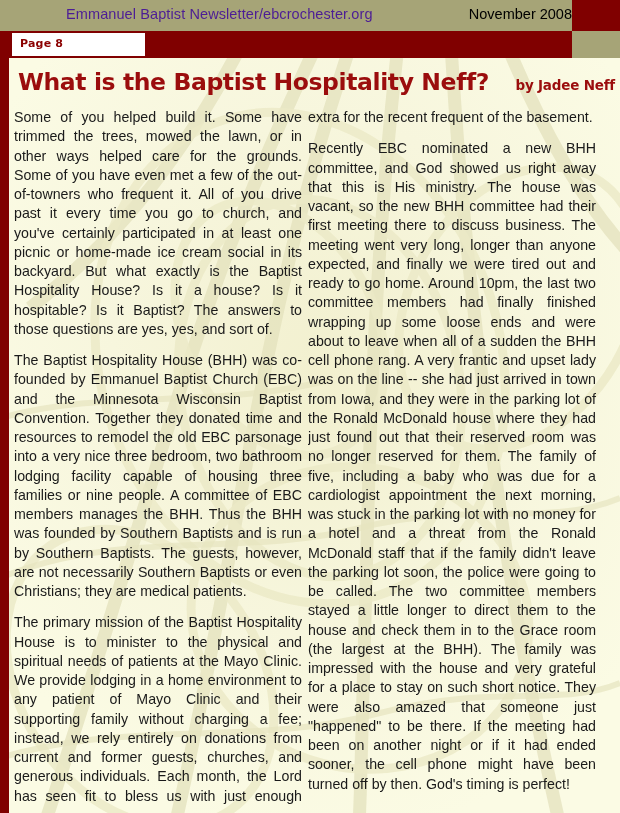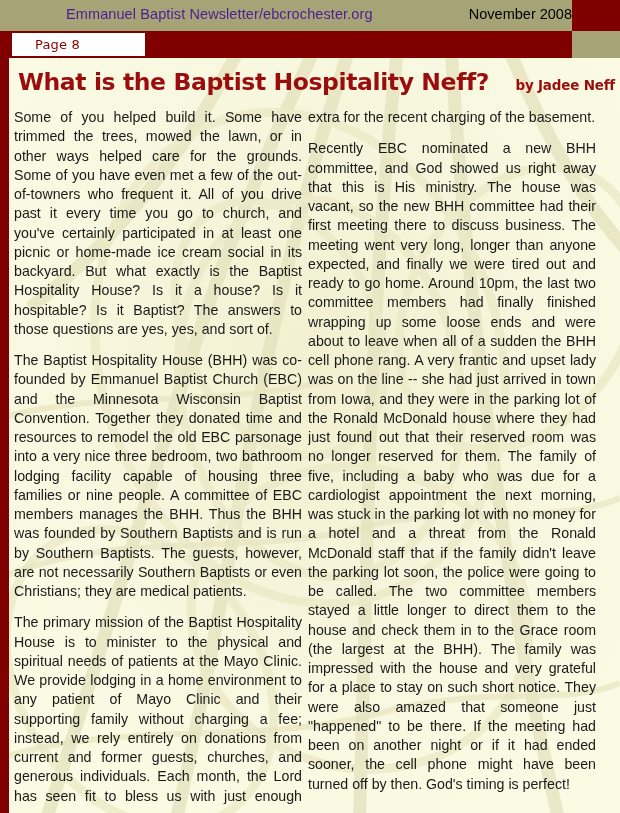--- a/index.html
+++ b/index.html
@@ -98,24 +98,24 @@
     position: absolute;
     left: 12px;
     top: 33px;
     width: 133px;
     height: 23px;
     background: #ffffff;
     z-index: 4;
   }
   #page-label {
     position: absolute;
-    left: 35px;
+    left: 20px;
     top: 37px;
-    font-size: 13px;
-    font-weight: normal;
+    font-size: 11px;
+    font-weight: bold;
     color: #8b0000;
     font-family: "DejaVu Sans", sans-serif;
     letter-spacing: 0.2px;
     z-index: 5;
   }
 
   
   #left-stripe {
     position: absolute;
     left: 0;
@@ -238,19 +238,19 @@
     <span id="article-byline">by Jadee Neff</span>
   </div>
 
   <div id="columns">
     <div class="column" id="col-left">
         <p>Some of you helped build it.  Some have trimmed the trees, mowed the lawn, or in other ways helped care for the grounds.  Some of you have even met a few of the out-of-towners who frequent it.  All of you drive past it every time you go to church, and you've certainly participated in at least one picnic or home-made ice cream social in its backyard.  But what exactly is the Baptist Hospitality House?  Is it a house?  Is it hospitable?  Is it Baptist?  The answers to those questions are yes, yes, and sort of.</p>
         <p>The Baptist Hospitality House (BHH) was co-founded by Emmanuel Baptist Church (EBC) and the Minnesota Wisconsin Baptist Convention.  Together they donated time and resources to remodel the old EBC parsonage into a very nice three bedroom, two bathroom lodging facility capable of housing three families or nine people.  A committee of EBC members manages the BHH.  Thus the BHH was founded by Southern Baptists and is run by Southern Baptists.  The guests, however, are not necessarily Southern Baptists or even Christians; they are medical patients.</p>
         <p>The primary mission of the Baptist Hospitality House is to minister to the physical and spiritual needs of patients at the Mayo Clinic.  We provide lodging in a home environment to any patient of Mayo Clinic and their supporting family without charging a fee; instead, we rely entirely on donations from current and former guests, churches, and generous individuals.  Each month, the Lord has seen fit to bless us with just enough money to keep the House clean and furnished, pay all of our bills, pay the $1,000 monthly rent to EBC, and save a little</p>
       </div>
     <div class="column" id="col-right">
-        <p>extra for the recent charging of the basement.</p>
+        <p>extra for the recent frequent of the basement.</p>
         <p>Recently EBC nominated a new BHH committee, and God showed us right away that this is His ministry.  The house was vacant, so the new BHH committee had their first meeting there to discuss business.  The meeting went very long, longer than anyone expected, and finally we were tired out and ready to go home.  Around 10pm, the last two committee members had finally finished wrapping up some loose ends and were about to leave when all of a sudden the BHH cell phone rang.  A very frantic and upset lady was on the line -- she had just arrived in town from Iowa, and they were in the parking lot of the Ronald McDonald house where they had just found out that their reserved room was no longer reserved for them.  The family of five, including a baby who was due for a cardiologist appointment the next morning, was stuck in the parking lot with no money for a hotel and a threat from the Ronald McDonald staff that if the family didn't leave the parking lot soon, the police were going to be called.  The two committee members stayed a little longer to direct them to the house and check them in to the Grace room (the largest at the BHH).  The family was impressed with the house and very grateful for a place to stay on such short notice.  They were also amazed that someone just "happened" to be there.  If the meeting had been on another night or if it had ended sooner, the cell phone might have been turned off by then.  God's timing is perfect!</p>
         <p>God also uses our ministry to reach people in need and shower them with love.  For example, Jennifer* had just undergone major abdominal surgery.  She was released from the hospital</p>
       </div>
   </div>
 
 </div>
 
 </body></html>

